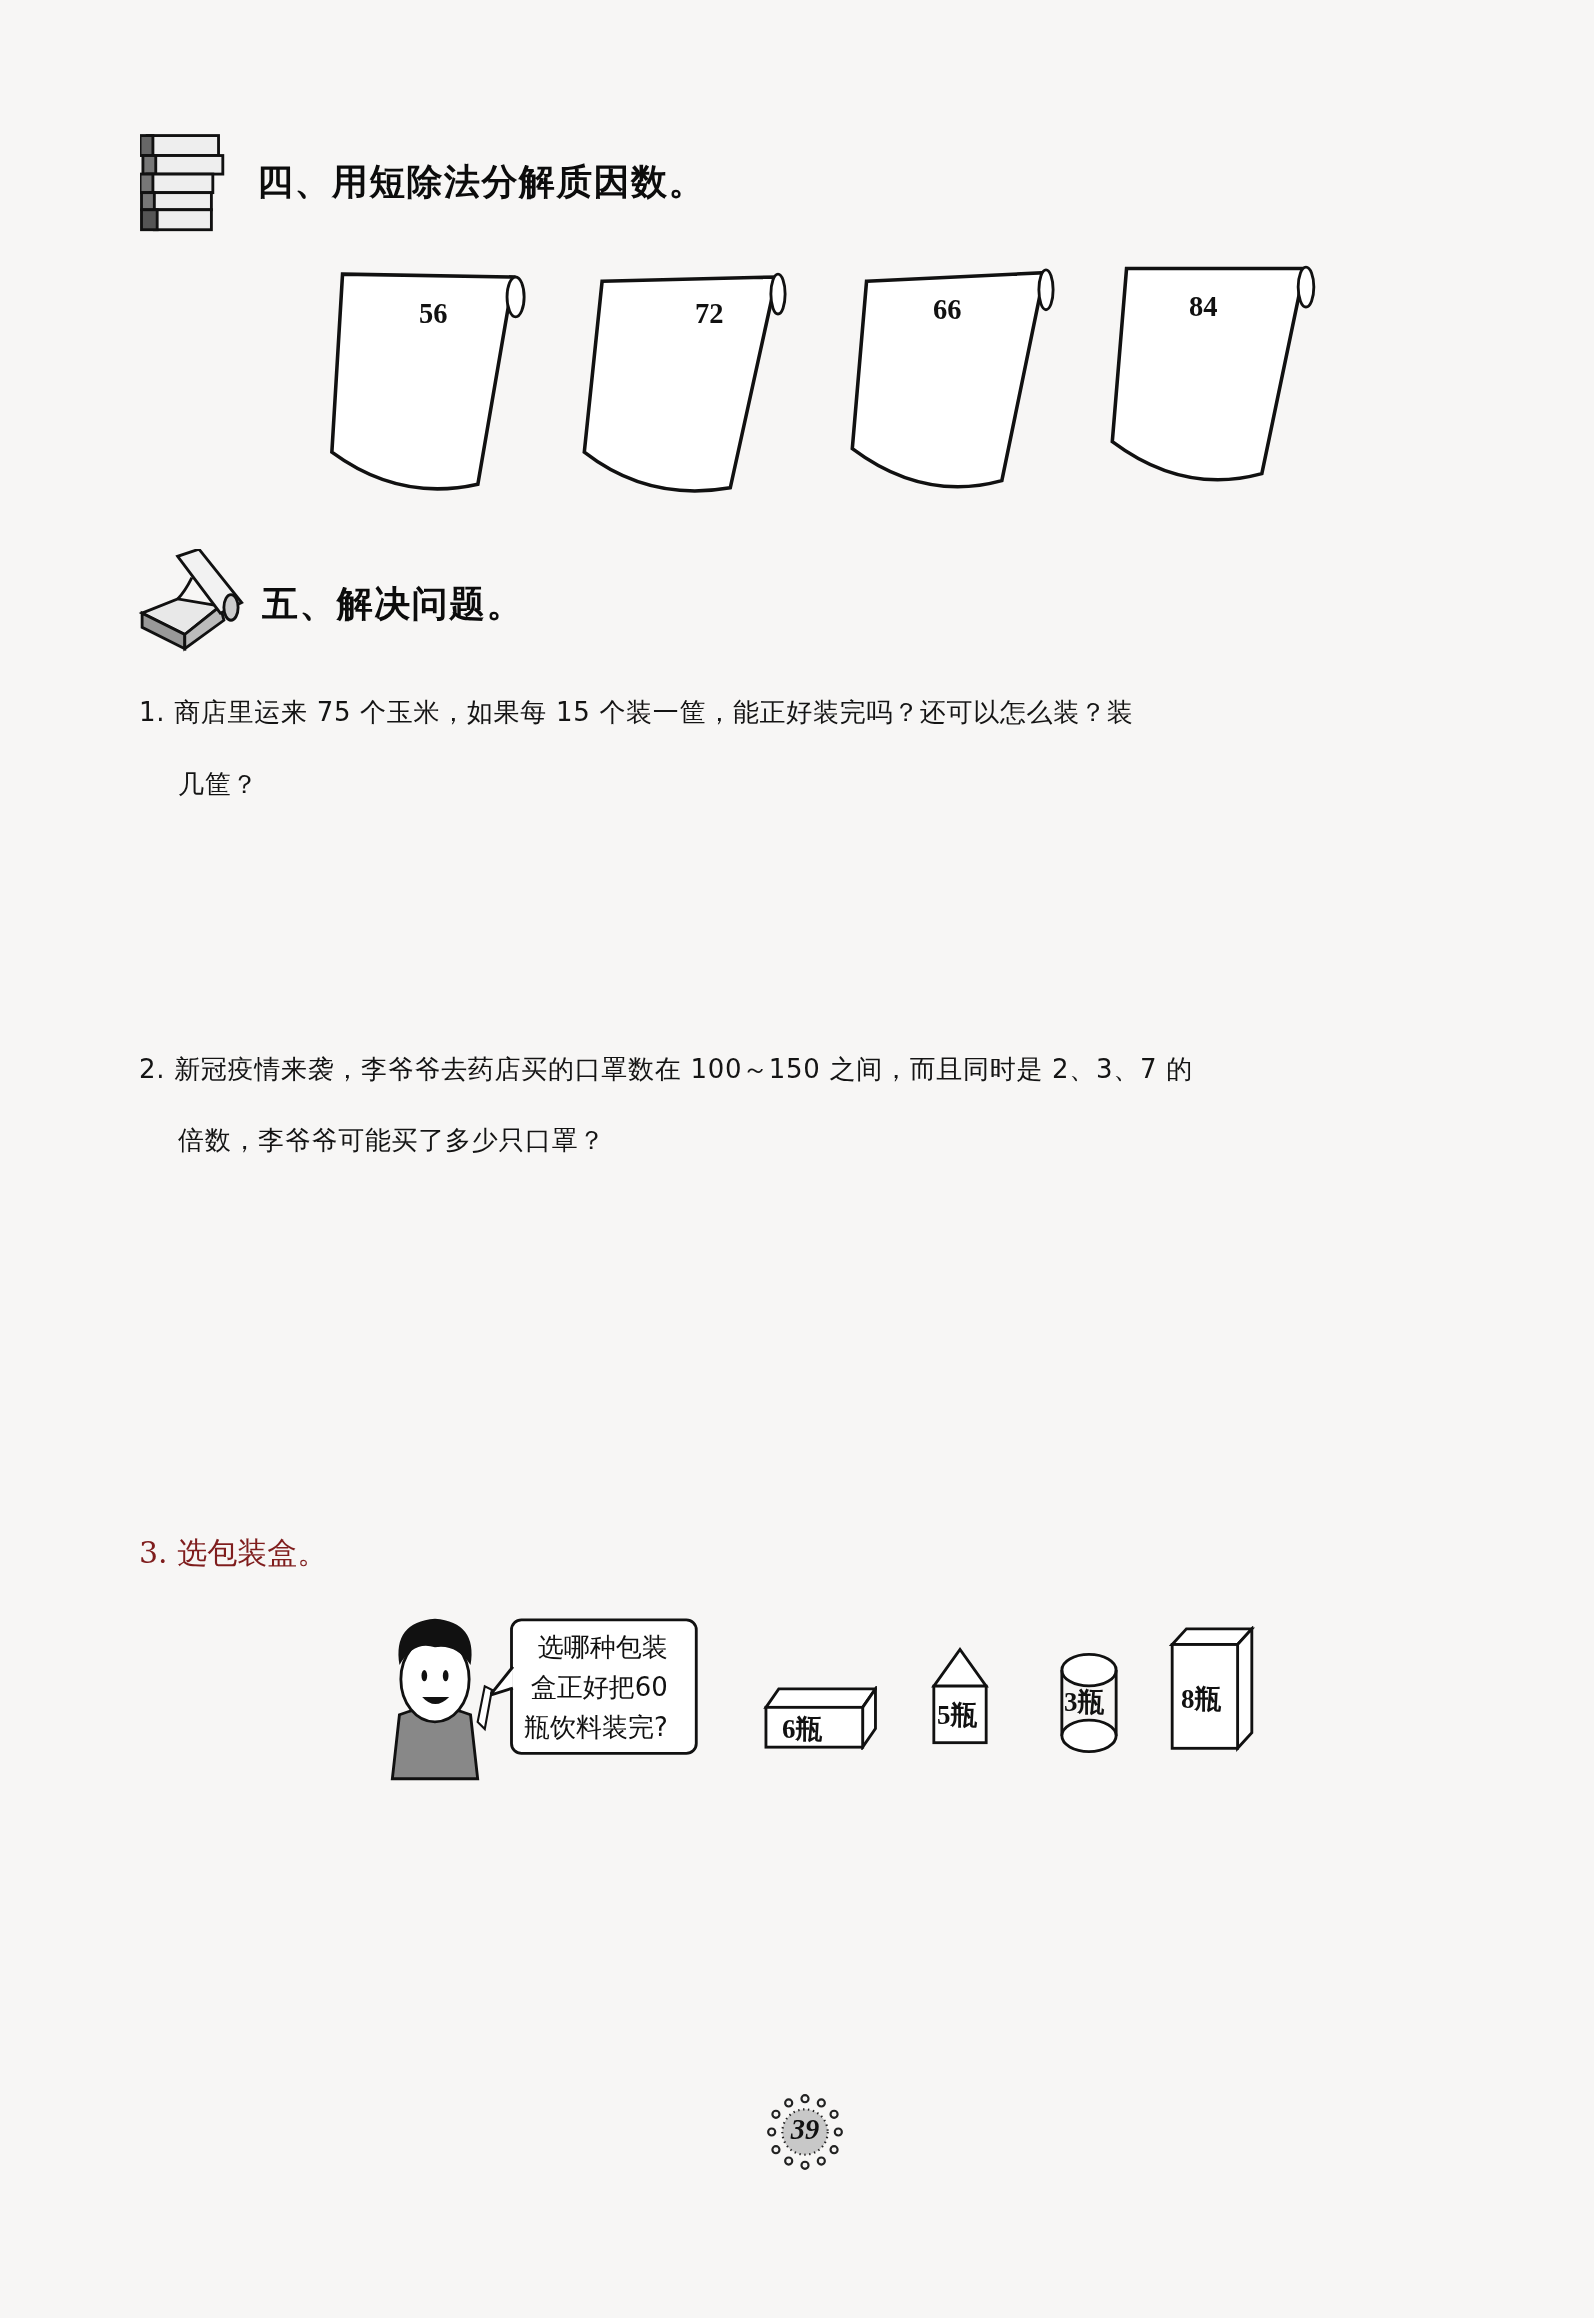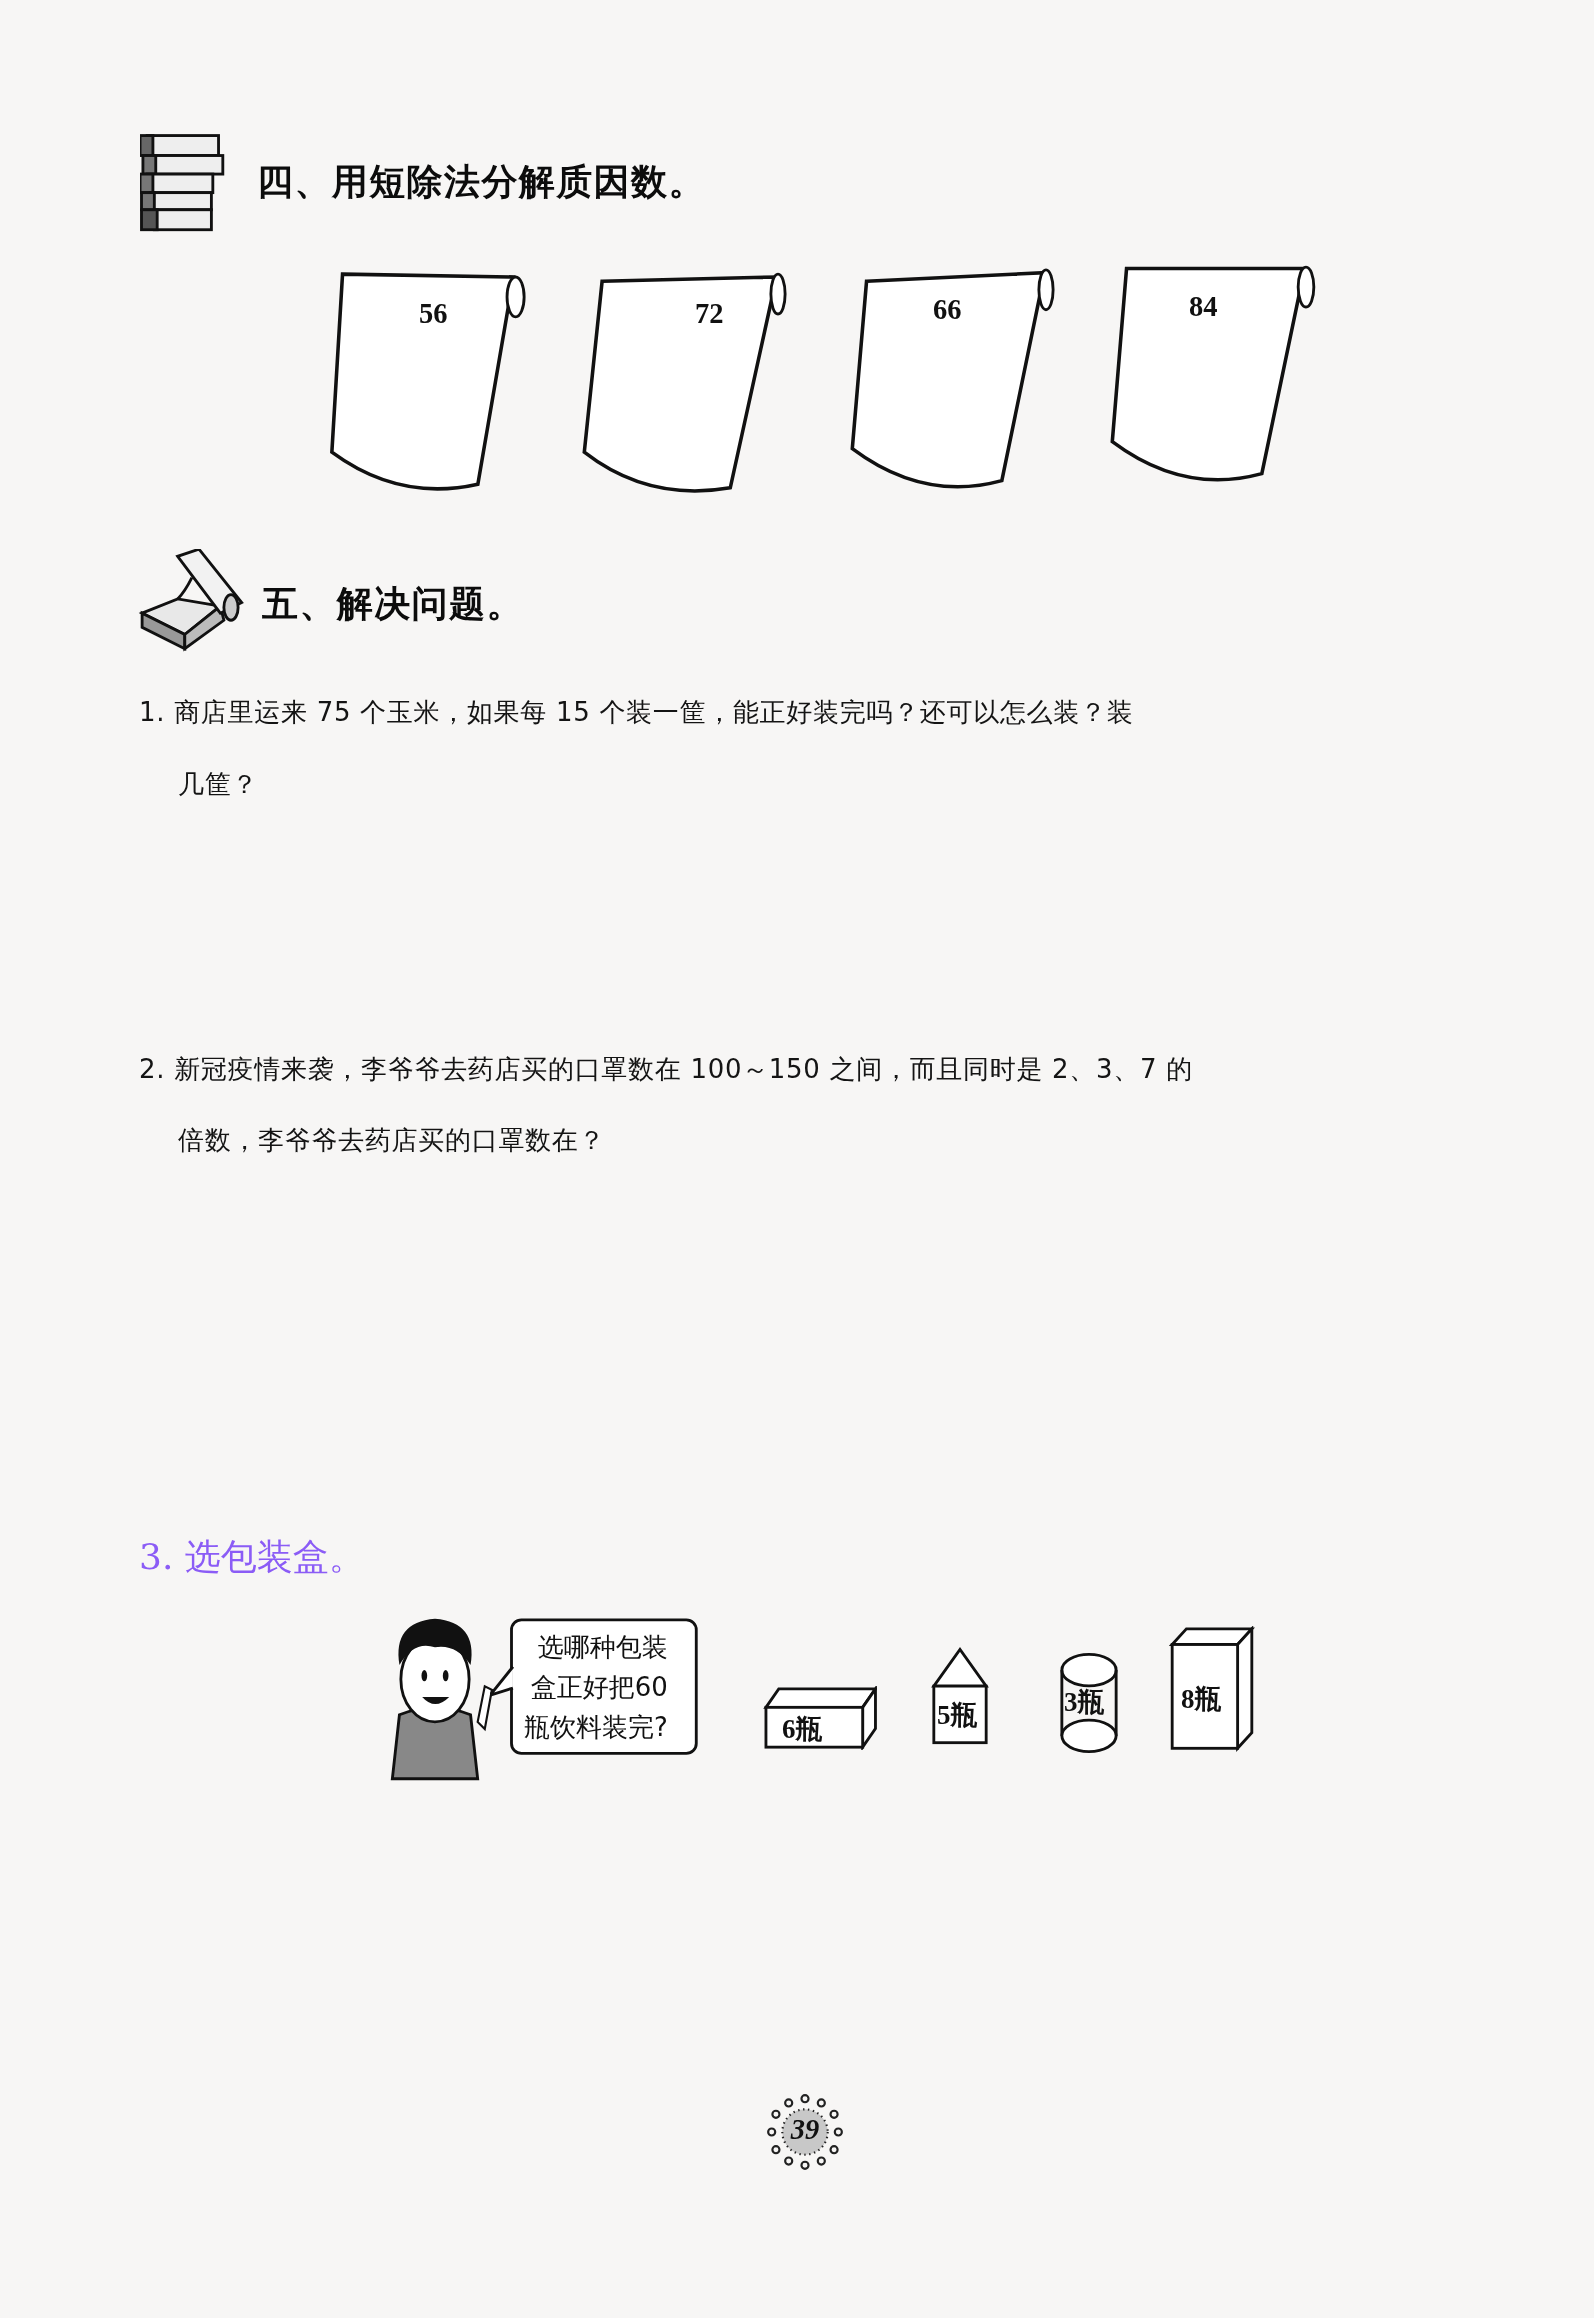--- a/index.html
+++ b/index.html
@@ -1,20 +1,20 @@
 <!DOCTYPE html>
 <html style="font-size:11.4px"><head>
 <meta charset="utf-8">
 <style>
   html,body{margin:0;padding:0;}
   body{width:1594px;height:2319px;background:#f7f6f5;position:relative;overflow:hidden;font-family:"DejaVu Serif","Liberation Serif",serif;color:#111;}
   .abs{position:absolute;}
   .sec-title{font-family:"DejaVu Sans","Liberation Sans",sans-serif;font-weight:bold;font-size:36px;letter-spacing:1.4px;color:#0c0c0c;}
   .q{font-family:"DejaVu Sans","Liberation Sans",sans-serif;font-size:26px;line-height:71px;letter-spacing:0.7px;color:#141414;}
-  .q-serif{font-family:"DejaVu Serif","Liberation Serif",serif;font-size:36px;color:#8b5cf6;text-align:center;}
+  .q-serif{font-family:"DejaVu Serif","Liberation Serif",serif;font-size:30px;color:#7f1d1d;text-align:center;}
   .scroll-num{font-family:"Liberation Serif","DejaVu Serif",serif;font-size:28.5px;font-weight:bold;}
   .bubble-text{font-family:"DejaVu Sans","Liberation Sans",sans-serif;font-size:26px;line-height:40px;text-align:right;}
   .box-label{font-family:"Liberation Serif","DejaVu Serif",serif;font-size:27px;font-weight:bold;}
 </style>
 </head>
 <body>
 
 <div class="abs" style="left:140px;top:127px;width:100px;width:100px;height:107px;">
   <svg width="100" height="107" viewBox="0 0 140 150">
     <g stroke="#111" stroke-width="4" fill="#ddd">
@@ -76,21 +76,21 @@
       <path d="M80 40 Q70 60 60 70" fill="none"></path>
     </g>
   </svg>
 </div>
 <div class="abs sec-title" style="left:262px;top:580px;">五、解决问题。</div>
 
 <div class="abs q" style="left:139px;top:677px;white-space:nowrap;">1. 商店里运来 75 个玉米，如果每 15 个装一筐，能正好装完吗？还可以怎么装？装</div>
 <div class="abs q" style="left:178px;top:749px;white-space:nowrap;">几筐？</div>
 
 <div class="abs q" style="left:139px;top:1034px;white-space:nowrap;">2. 新冠疫情来袭，李爷爷去药店买的口罩数在 100～150 之间，而且同时是 2、3、7 的</div>
-<div class="abs q" style="left:178px;top:1105px;white-space:nowrap;">倍数，李爷爷去药店买的口罩数在？</div>
+<div class="abs q" style="left:178px;top:1105px;white-space:nowrap;">倍数，李爷爷可能买了多少只口罩？</div>
 
 <div class="abs q-serif" style="left:139px;top:1533px;">3. 选包装盒。</div>
 
 <div class="abs" style="left:371px;top:1608px;width:128px;height:178px;">
   <svg width="128" height="178" viewBox="0 0 180 250">
     <path d="M40 150 L30 240 L150 240 L140 150 Q90 130 40 150 Z" fill="#888" stroke="#111" stroke-width="4"></path>
     <ellipse cx="90" cy="100" rx="48" ry="60" fill="#fff" stroke="#111" stroke-width="4"></ellipse>
     <path d="M40 80 Q30 20 90 15 Q150 20 140 80 Q120 50 90 55 Q60 45 40 80 Z" fill="#111"></path>
     <ellipse cx="75" cy="95" rx="4" ry="8" fill="#111"></ellipse>
     <ellipse cx="105" cy="95" rx="4" ry="8" fill="#111"></ellipse>

